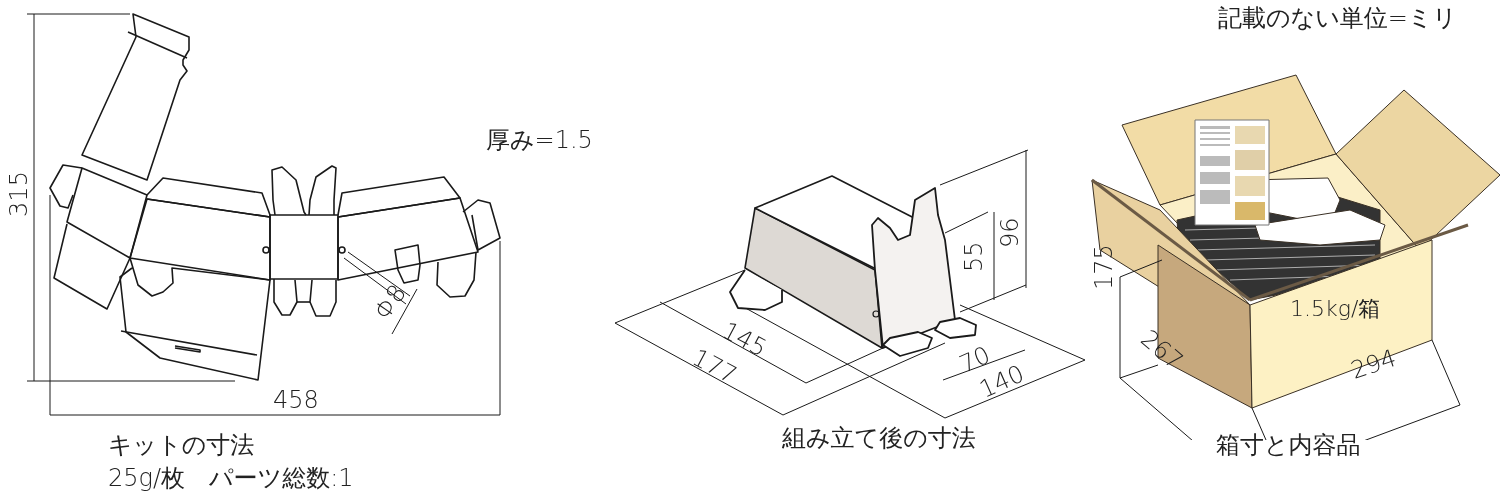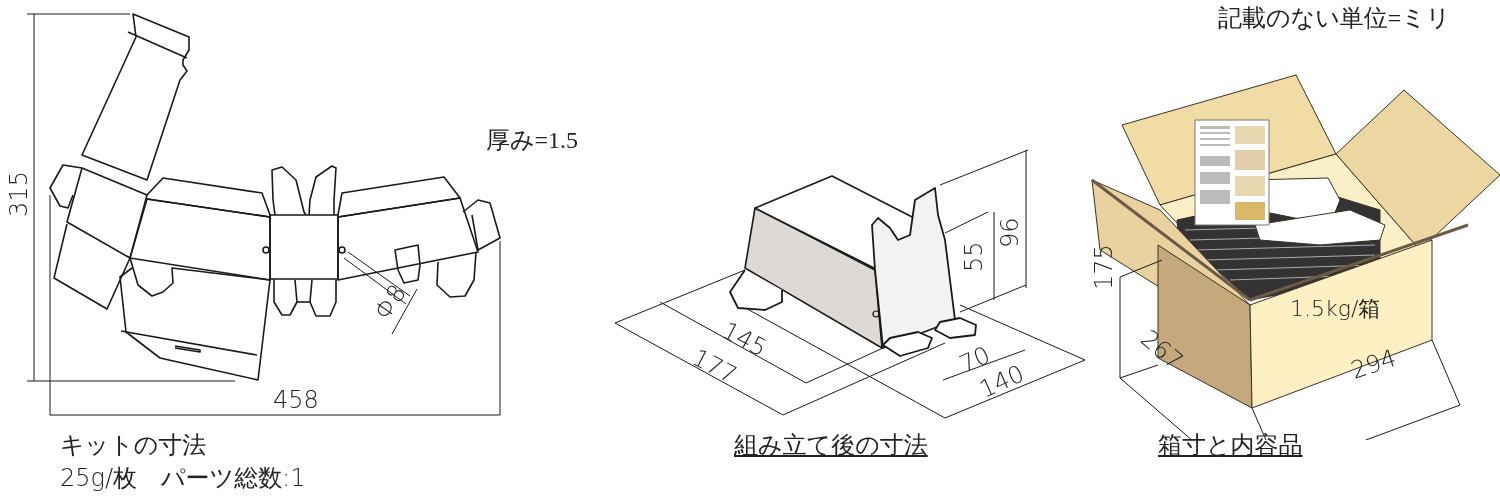--- a/index.html
+++ b/index.html
@@ -1,22 +1,22 @@
 <!DOCTYPE html>
 <html><head>
 <meta charset="utf-8">
 <style>
   html, body { margin:0; padding:0; background:#ffffff; }
   body { width:1500px; height:499px; position:relative; overflow:hidden;
          font-family:"DejaVu Sans", "Liberation Sans", sans-serif; color:#222; }
   .abs { position:absolute; }
   svg { position:absolute; left:0; top:0; }
   .txt { position:absolute; white-space:nowrap; font-weight:300; line-height:1; }
-  .caption { font-size:24px; }
-  .note { font-size:24px;font-family:Liberation Serif, serif; }
+  .caption { font-size:24px;margin-left:48px; }
+  .note { font-size:24px; }
   .dim { font-size:24px; }
 </style>
 </head>
 <body>
 
 <div class="txt note" style="left:1218px; top:6px;">記載のない単位=ミリ</div>
 
 <div class="abs" style="left:0;top:0;width:620px;height:499px;">
   <svg width="620" height="499" viewBox="0 0 620 499">
     <g fill="none" stroke="#1a1a1a" stroke-width="1.6" stroke-linejoin="round">
@@ -107,21 +107,21 @@
       <path d="M335 190 L350 198 L375 195 L376 185 L360 178 L340 182 Z" fill="#ffffff" stroke-width="1.8"></path>
       <circle cx="276" cy="174" r="3" fill="none" stroke-width="1.2"></circle>
     </g>
   </svg>
   <div class="txt dim" style="left:130px; top:178px; transform:rotate(28deg); transform-origin:left top;">145</div>
   <div class="txt dim" style="left:100px; top:205px; transform:rotate(28deg); transform-origin:left top;">177</div>
   <div class="txt dim" style="left:356px; top:215px; transform:rotate(-24deg); transform-origin:left top;">70</div>
   <div class="txt dim" style="left:376px; top:240px; transform:rotate(-24deg); transform-origin:left top;">140</div>
   <div class="txt dim" style="left:362px; top:132px; transform:rotate(-90deg); transform-origin:left top;">55</div>
   <div class="txt dim" style="left:398px; top:108px; transform:rotate(-90deg); transform-origin:left top;">96</div>
-  <div class="txt caption" style="left:134px; top:293px;text-decoration:underline;">組み立て後の寸法</div>
+  <div class="txt caption" style="left:134px; top:286px;">組み立て後の寸法</div>
 </div>
 
 <div class="abs" style="left:1080px;top:60px;width:420px;height:439px;">
   <svg width="420" height="380" viewBox="0 0 420 380">
     <g stroke="#3a3025" stroke-linejoin="round" stroke-width="1">
 
       <path d="M42 65 L216 15 L256 94 L80 145 Z" fill="#f2dca6"></path>
 
       <path d="M80 145 L256 94 L340 190 L170 240 Z" fill="#fbefc7"></path>
 
@@ -172,14 +172,14 @@
         <line x1="172" y1="348" x2="200" y2="412"></line>
         <line x1="200" y1="412" x2="380" y2="345"></line>
         <line x1="352" y1="280" x2="380" y2="345"></line>
       </g>
     </g>
   </svg>
   <div class="txt dim" style="left:12px; top:230px; transform:rotate(-90deg); transform-origin:left top;">175</div>
   <div class="txt dim" style="left:72px; top:266px; transform:rotate(40deg); transform-origin:left top;">267</div>
   <div class="txt dim" style="left:268px; top:300px; transform:rotate(-18deg); transform-origin:left top;">294</div>
   <div class="txt dim" style="left:210px; top:238px; font-size:22px;">1.5kg/箱</div>
-  <div class="txt caption" style="left:78px; top:373px;text-decoration:underline;">箱寸と内容品</div>
+  <div class="txt caption" style="left:88px; top:373px;">箱寸と内容品</div>
 </div>
 
 </body></html>

